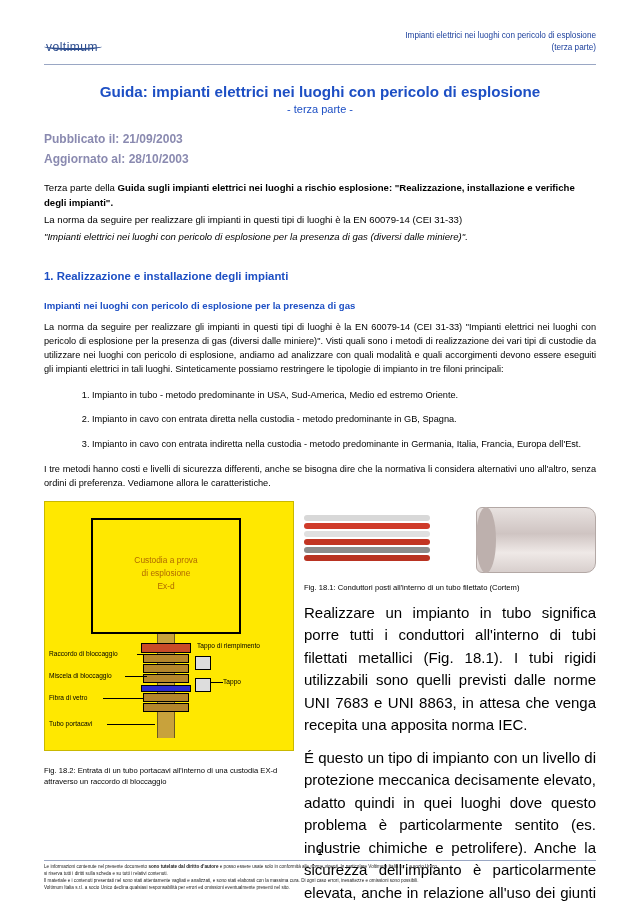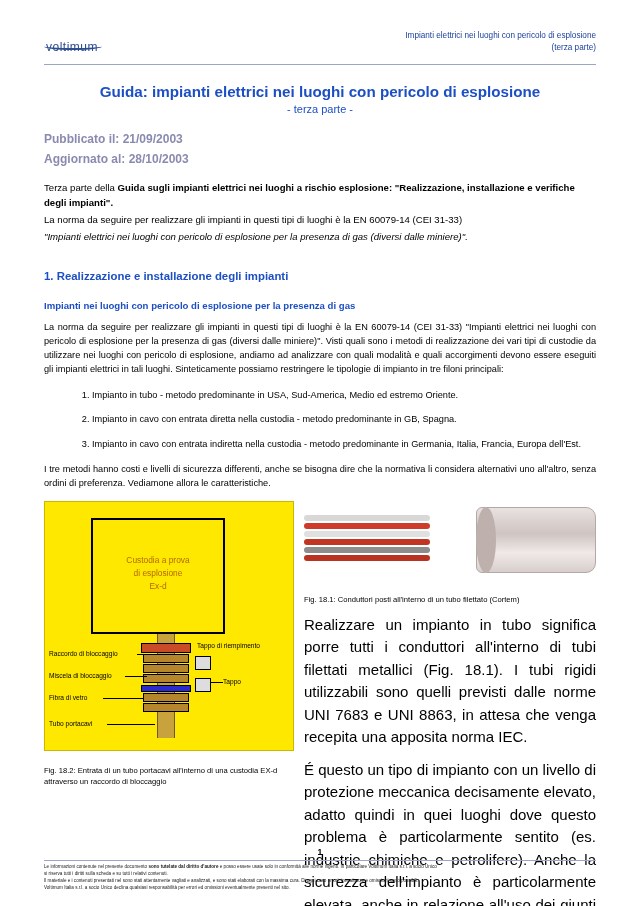--- a/index.html
+++ b/index.html
@@ -160,21 +160,21 @@
     width: 250px;
     height: 250px;
     background: #ffe800;
     border: 1px solid #c9b800;
     position: relative;
     overflow: hidden;
   }
   .illus .enclosure {
     position: absolute;
     left: 46px; top: 16px;
-    width: 134px; height: 116px;
+    width: 150px; height: 116px;
     background: #ffe800;
     border: 2px solid #000;
   }
   .illus .enclosure-label {
     position: absolute;
     top: 34px; left: 0; right: 0;
     text-align: center;
     font-size: 8.4px;
     color: #b06a00;
     line-height: 1.55;
@@ -257,21 +257,21 @@
     background: #bdb0ad;
     border-radius: 50%/50%;
   }
   .photo .wire {
     position: absolute;
     height: 6px;
     border-radius: 3px;
   }
   .cap-right {
     font-size: 7.6px;
-    margin-top: 16px;
+    margin-top: 4px;
   }
 
   .right-h3 {
     color: #1d4fc4;
     font-size: 11px;
     font-weight: bold;
     margin: 16px 0 0 0;
   }
   .right-par {
     font-size: 15px;

